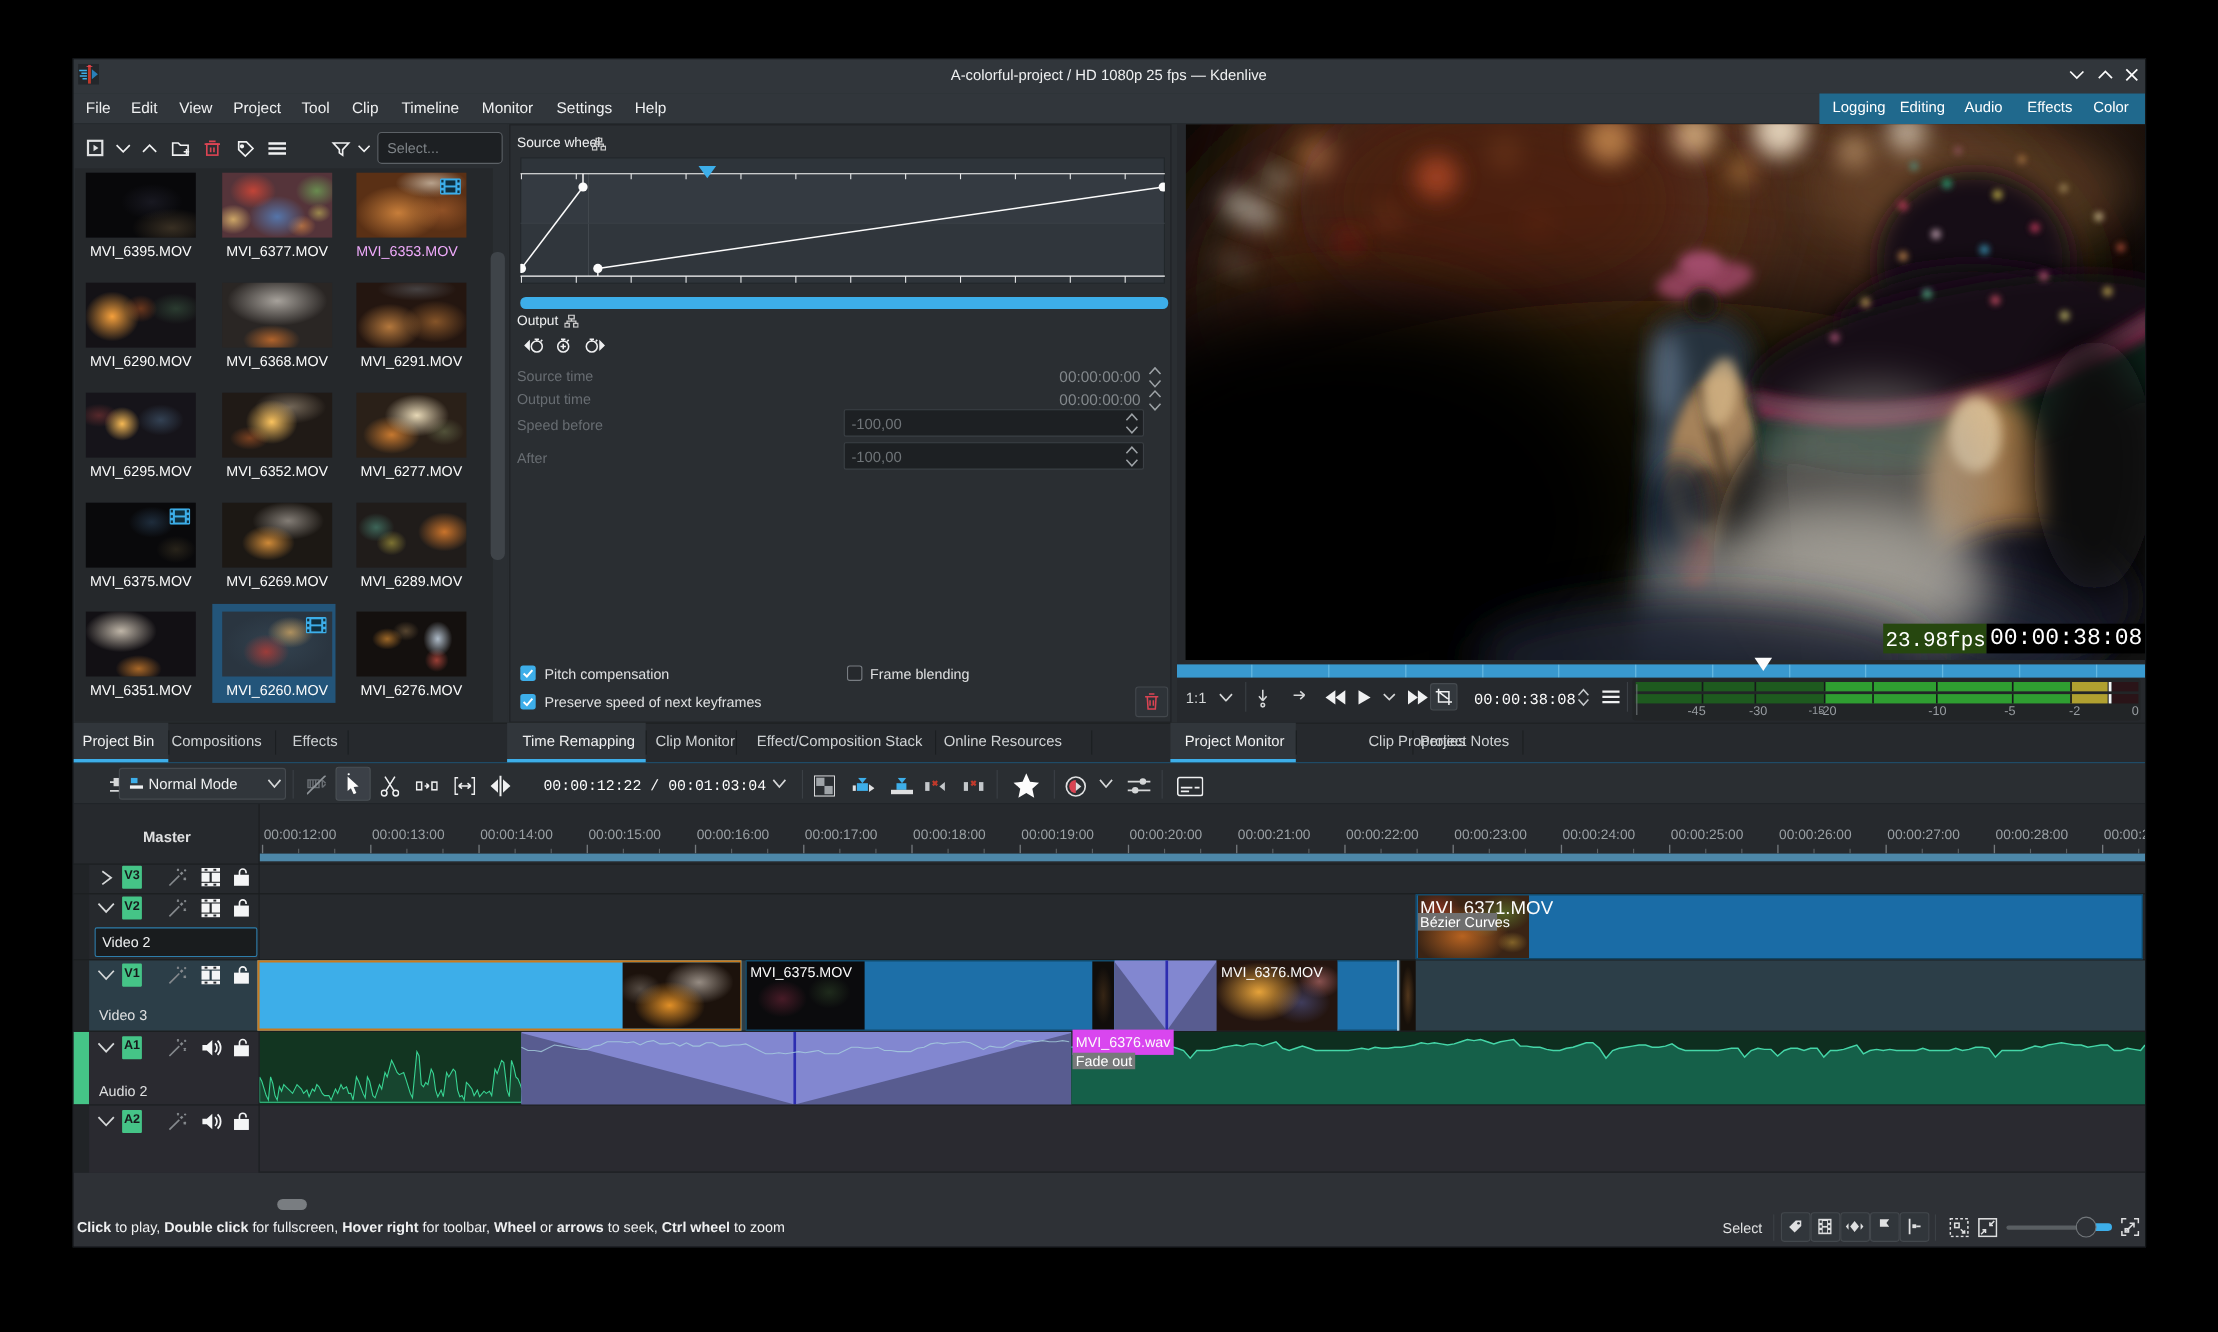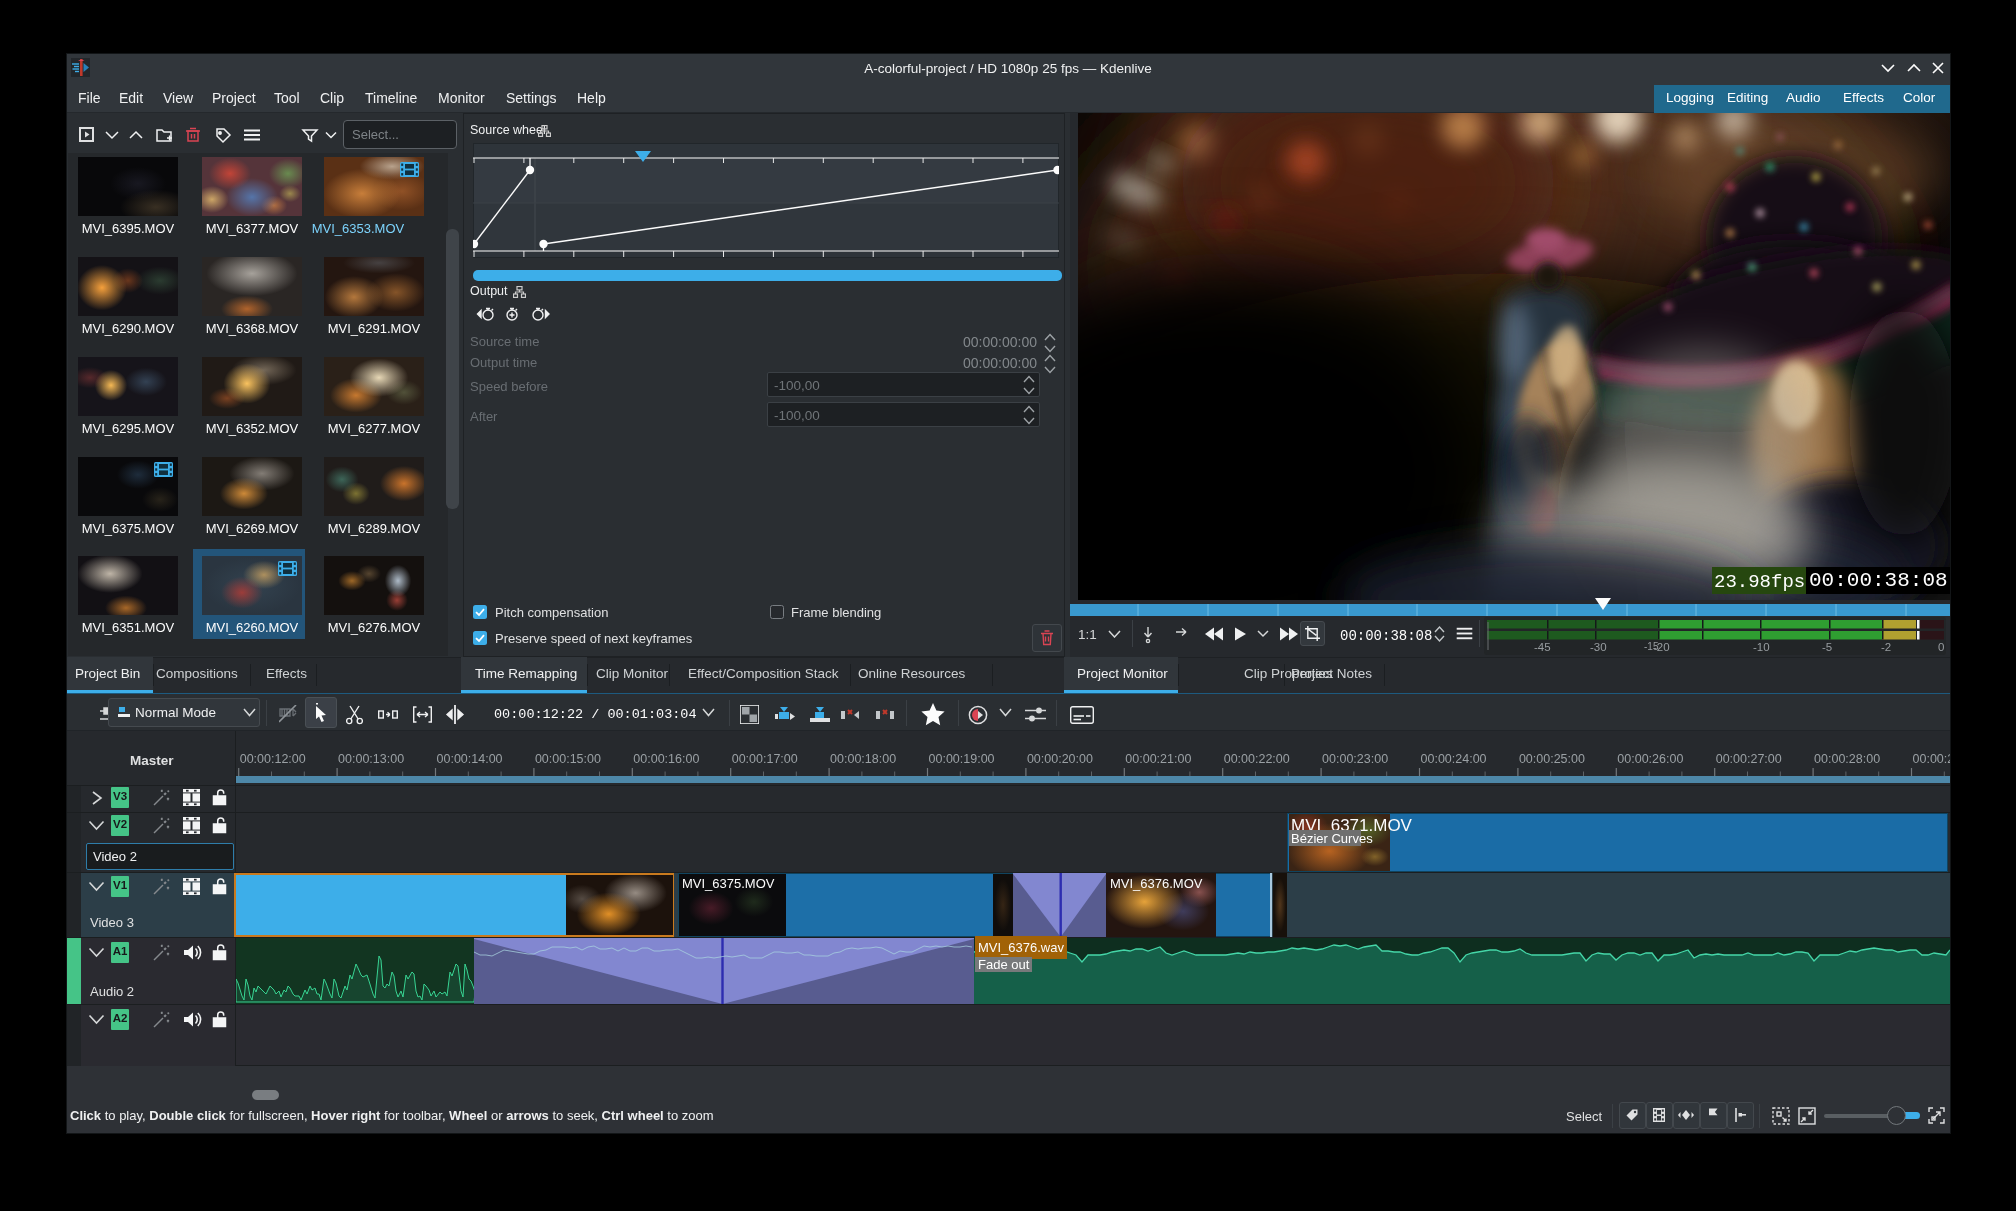--- a/index.html
+++ b/index.html
@@ -84,21 +84,21 @@
       <rect x="5" y="8.4" width="9" height="4.6" fill="#10303f"></rect>
       <g fill="#10303f">
         <rect x="1.2" y="1.5" width="2" height="2.4"></rect>
         <rect x="1.2" y="6.3" width="2" height="2.4"></rect>
         <rect x="1.2" y="11.1" width="2" height="2.4"></rect>
         <rect x="15.8" y="1.5" width="2" height="2.4"></rect>
         <rect x="15.8" y="6.3" width="2" height="2.4"></rect>
         <rect x="15.8" y="11.1" width="2" height="2.4"></rect>
       </g>
     </svg>
-<div class="abs" style="left:358px;top:221px;font-size:13px;color:#7dd3fc;white-space:nowrap;transform:translateX(-50%)">MVI_6353.MOV</div>
+<div class="abs" style="left:370px;top:221px;font-size:13px;color:#f0abfc;white-space:nowrap;transform:translateX(-50%)">MVI_6353.MOV</div>
 <div class="abs" style="left:78px;top:257px;width:100px;height:59px;background:radial-gradient(40% 62% at 24% 52%, rgba(245,160,60,1), rgba(0,0,0,0) 62%),radial-gradient(25% 35% at 50% 40%, rgba(190,90,35,.5), rgba(0,0,0,0) 60%),radial-gradient(40% 40% at 82% 40%, rgba(70,110,80,.45), rgba(0,0,0,0) 60%),#141216"></div>
 <div class="abs" style="left:128px;top:321px;font-size:13px;color:#fcfcfc;white-space:nowrap;transform:translateX(-50%)">MVI_6290.MOV</div>
 <div class="abs" style="left:202px;top:257px;width:100px;height:59px;background:radial-gradient(65% 55% at 50% 28%, rgba(180,175,168,.9), rgba(0,0,0,0) 70%),radial-gradient(40% 35% at 45% 88%, rgba(200,110,45,.85), rgba(0,0,0,0) 65%),#2a2624"></div>
 <div class="abs" style="left:252px;top:321px;font-size:13px;color:#fcfcfc;white-space:nowrap;transform:translateX(-50%)">MVI_6368.MOV</div>
 <div class="abs" style="left:324px;top:257px;width:100px;height:59px;background:radial-gradient(45% 55% at 30% 68%, rgba(195,130,65,.9), rgba(0,0,0,0) 65%),radial-gradient(45% 50% at 72% 60%, rgba(150,95,45,.85), rgba(0,0,0,0) 65%),radial-gradient(60% 30% at 55% 10%, rgba(120,130,140,.4), rgba(0,0,0,0) 60%),#241610"></div>
 <div class="abs" style="left:374px;top:321px;font-size:13px;color:#fcfcfc;white-space:nowrap;transform:translateX(-50%)">MVI_6291.MOV</div>
 <div class="abs" style="left:78px;top:357px;width:100px;height:59px;background:radial-gradient(28% 45% at 33% 48%, rgba(245,185,85,1), rgba(0,0,0,0) 58%),radial-gradient(35% 40% at 68% 42%, rgba(80,110,140,.5), rgba(0,0,0,0) 60%),radial-gradient(30% 30% at 12% 35%, rgba(150,60,60,.5), rgba(0,0,0,0) 60%),#16141a"></div>
 <div class="abs" style="left:128px;top:421px;font-size:13px;color:#fcfcfc;white-space:nowrap;transform:translateX(-50%)">MVI_6295.MOV</div>
 <div class="abs" style="left:202px;top:357px;width:100px;height:59px;background:radial-gradient(38% 55% at 45% 45%, rgba(250,195,95,1), rgba(0,0,0,0) 62%),radial-gradient(50% 40% at 62% 22%, rgba(150,135,115,.7), rgba(0,0,0,0) 65%),radial-gradient(30% 30% at 25% 70%, rgba(180,90,40,.6), rgba(0,0,0,0) 60%),#201a16"></div>
 <div class="abs" style="left:252px;top:421px;font-size:13px;color:#fcfcfc;white-space:nowrap;transform:translateX(-50%)">MVI_6352.MOV</div>
@@ -879,21 +879,21 @@
 <polygon points="0,64 0,41 2,45 6,58 8,62 10,41 12,47 14,58 16,62 18,50 20,54 22,48 24,50 28,54 30,56 34,48 36,50 38,52 40,56 43,53 45,59 48,52 50,54 52,48 54,50 57,56 59,58 63,58 65,62 69,52 71,56 74,48 76,52 79,50 81,56 83,56 85,62 88,41 90,45 94,56 96,60 98,41 100,45 103,58 105,60 109,48 111,52 114,37 116,41 120,26 122,30 125,37 127,39 131,37 133,43 137,56 139,60 143,18 145,22 147,48 149,50 151,46 153,48 156,34 158,38 160,53 162,59 165,53 167,59 170,37 172,41 176,34 178,36 180,53 182,59 184,58 186,62 188,46 190,48 193,52 195,58 198,53 200,59 204,54 206,56 209,54 211,58 214,34 216,38 220,26 222,28 225,53 227,59 229,26 231,32 233,41 235,43 237,48 239,54 238,64 0,64" fill="#17452f" stroke="#38d493" stroke-width="1"></polygon>
 <rect x="238" y="0" width="500" height="66" fill="#8287d0"></rect>
 <polygon points="238,1 486.5,66 238,66" fill="#585c90"></polygon>
 <polygon points="486.5,66 738,1 738,66" fill="#585c90"></polygon>
 <rect x="485.3" y="0" width="2.4" height="66" fill="#2d2db0"></rect>
 <polyline points="238,14 244,17 250,17 256,18 262,15 268,12 274,13 280,14 286,15 292,16 298,16 304,13 310,12 316,9 322,9 328,9 334,10 340,9 346,12 352,9 358,8 364,11 370,11 376,10 382,13 388,10 394,13 400,13 406,10 412,10 418,13 424,13 430,12 436,12 442,11 448,14 454,17 460,20 466,20 472,19 478,20 484,19 490,18 496,19 502,18 508,17 514,20 520,20 526,20 532,17 538,14 544,14 550,15 556,15 562,14 568,17 574,17 580,18 586,18 592,18 598,15 604,14 610,11 616,10 622,11 628,10 634,10 640,9 646,10 652,13 658,16 664,13 670,14 676,14 682,11 688,8 694,9 700,8 706,9 712,8 718,9 724,9 730,8 736,9" fill="none" stroke="#a9d4e0" stroke-width="1" opacity="0.75"></polyline>
 <rect x="738" y="0" width="976" height="66" fill="#0e2e1f"></rect>
 <polygon points="738,66 738,14 744,13 750,11 756,10 762,8 768,9 774,8 780,10 786,10 792,12 798,10 804,8 810,7 816,7 822,13 828,13 834,15 840,17 846,24 852,17 858,17 864,17 870,16 876,14 882,13 888,12 894,13 900,11 906,11 912,13 918,11 924,9 930,15 936,17 942,15 948,13 954,15 960,17 966,17 972,17 978,17 984,17 990,17 996,16 1002,15 1008,16 1014,14 1020,15 1026,15 1032,14 1038,14 1044,13 1050,12 1056,10 1062,11 1068,10 1074,11 1080,12 1086,11 1092,9 1098,7 1104,8 1110,7 1116,9 1122,11 1128,9 1134,8 1140,7 1146,13 1152,13 1158,14 1164,14 1170,16 1176,17 1182,17 1188,15 1194,14 1200,12 1206,10 1212,10 1218,15 1224,24 1230,17 1236,15 1242,14 1248,13 1254,12 1260,12 1266,14 1272,14 1278,13 1284,11 1290,15 1296,17 1302,17 1308,17 1314,17 1320,17 1326,17 1332,16 1338,15 1344,15 1350,23 1356,17 1362,15 1368,16 1374,16 1380,22 1386,17 1392,15 1398,15 1404,17 1410,15 1416,15 1422,23 1428,17 1434,17 1440,16 1446,14 1452,12 1458,20 1464,17 1470,16 1476,17 1482,16 1488,17 1494,17 1500,17 1506,17 1512,15 1518,17 1524,17 1530,17 1536,17 1542,15 1548,17 1554,16 1560,14 1566,14 1572,15 1578,23 1584,17 1590,17 1596,17 1602,17 1608,15 1614,13 1620,14 1626,12 1632,11 1638,10 1644,11 1650,12 1656,12 1662,14 1668,13 1674,12 1680,12 1686,17 1692,17 1698,15 1704,16 1710,17 1714,12 1714,66" fill="#156049"></polygon>
       <polyline points="738,14 744,13 750,11 756,10 762,8 768,9 774,8 780,10 786,10 792,12 798,10 804,8 810,7 816,7 822,13 828,13 834,15 840,17 846,24 852,17 858,17 864,17 870,16 876,14 882,13 888,12 894,13 900,11 906,11 912,13 918,11 924,9 930,15 936,17 942,15 948,13 954,15 960,17 966,17 972,17 978,17 984,17 990,17 996,16 1002,15 1008,16 1014,14 1020,15 1026,15 1032,14 1038,14 1044,13 1050,12 1056,10 1062,11 1068,10 1074,11 1080,12 1086,11 1092,9 1098,7 1104,8 1110,7 1116,9 1122,11 1128,9 1134,8 1140,7 1146,13 1152,13 1158,14 1164,14 1170,16 1176,17 1182,17 1188,15 1194,14 1200,12 1206,10 1212,10 1218,15 1224,24 1230,17 1236,15 1242,14 1248,13 1254,12 1260,12 1266,14 1272,14 1278,13 1284,11 1290,15 1296,17 1302,17 1308,17 1314,17 1320,17 1326,17 1332,16 1338,15 1344,15 1350,23 1356,17 1362,15 1368,16 1374,16 1380,22 1386,17 1392,15 1398,15 1404,17 1410,15 1416,15 1422,23 1428,17 1434,17 1440,16 1446,14 1452,12 1458,20 1464,17 1470,16 1476,17 1482,16 1488,17 1494,17 1500,17 1506,17 1512,15 1518,17 1524,17 1530,17 1536,17 1542,15 1548,17 1554,16 1560,14 1566,14 1572,15 1578,23 1584,17 1590,17 1596,17 1602,17 1608,15 1614,13 1620,14 1626,12 1632,11 1638,10 1644,11 1650,12 1656,12 1662,14 1668,13 1674,12 1680,12 1686,17 1692,17 1698,15 1704,16 1710,17 1714,12" fill="none" stroke="#45d6a8" stroke-width="1.3"></polyline>
 </svg>
-<div class="abs" style="left:975px;top:940px;font-size:13px;color:#fcfcfc;white-space:nowrap;"><span style="background:#a16207;padding:4px 3px">MVI_6376.wav</span></div>
+<div class="abs" style="left:975px;top:940px;font-size:13px;color:#fcfcfc;white-space:nowrap;"><span style="background:#d946ef;padding:4px 3px">MVI_6376.wav</span></div>
 <div class="abs" style="left:975px;top:957px;font-size:13px;color:#fff;white-space:nowrap;"><span style="background:#77797b;padding:0 3px">Fade out</span></div>
 <div class="abs" style="left:252px;top:1090px;width:27px;height:10px;background:#797d81;border-radius:5px"></div>
 <div class="abs" style="left:70px;top:1108px;font-size:13px;color:#eff0f1;white-space:nowrap;"><b>Click</b> to play, <b>Double click</b> for fullscreen, <b>Hover right</b> for toolbar, <b>Wheel</b> or <b>arrows</b> to seek, <b>Ctrl wheel</b> to zoom</div>
 <div class="abs" style="left:1566px;top:1109px;font-size:13px;color:#dfe0e1;white-space:nowrap;">Select</div>
 <div class="abs" style="left:1612px;top:1104px;width:1px;height:24px;background:#3b4045"></div>
 <div class="abs" style="left:1759px;top:1104px;width:1px;height:24px;background:#3b4045"></div>
 <div class="abs" style="left:1619px;top:1102px;width:27px;height:27px;background:#31363b;border:1px solid #43484d;border-radius:3px"></div>
 <svg class="abs" style="left:1623px;top:1106px" width="18" height="18" viewBox="0 0 18 18">
       <path d="M3.5 9.5 L9.5 3.5 h5 v5 L8.5 14.5 Z" fill="#dfe0e1"></path>
       <circle cx="12" cy="6" r="1.2" fill="#32373c"></circle>

